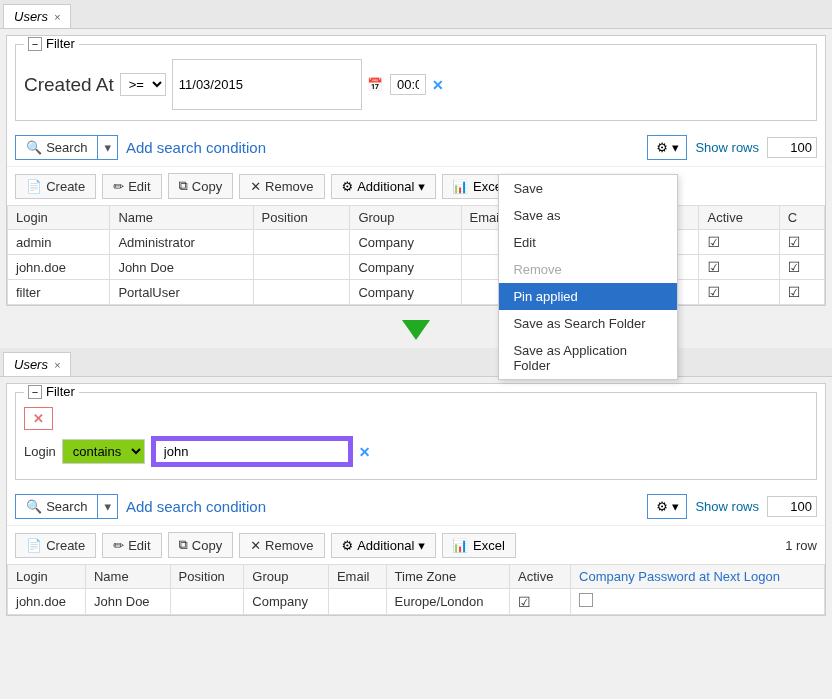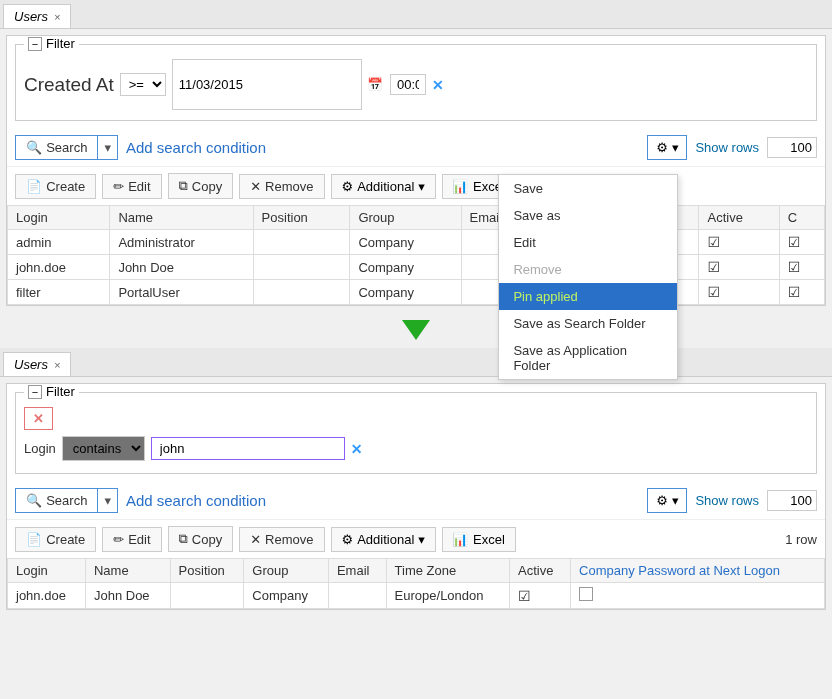--- a/index.html
+++ b/index.html
@@ -45,32 +45,32 @@
 
     .data-table { width: 100%; border-collapse: collapse; }
     .data-table th { background: #f5f5f5; border: 1px solid #ddd; padding: 4px 8px; text-align: left; font-weight: normal; color: #333; white-space: nowrap; }
     .data-table td { border: 1px solid #ddd; padding: 4px 8px; color: #333; }
     .checkmark { color: #333; font-size: 14px; }
     .checkbox-empty { width: 14px; height: 14px; border: 1px solid #999; display: inline-block; }
 
     
     .dropdown-menu { position: absolute; right: 8px; top: 38px; background: #fff; border: 1px solid #ccc; min-width: 180px; z-index: 100; box-shadow: 2px 2px 6px rgba(0,0,0,0.15); }
     .dropdown-item { padding: 6px 14px; cursor: pointer; color: #333; }
-    .dropdown-item.highlighted { background: #2970c8; color: #bef264; }
+    .dropdown-item.highlighted { background: #2970c8; color: #ffffff; }
     .dropdown-item.disabled { color: #aaa; cursor: default; }
 
     
     .arrow-container { display: flex; justify-content: center; padding: 8px 0; }
     .down-arrow { width: 0; height: 0; border-left: 14px solid transparent; border-right: 14px solid transparent; border-top: 20px solid #22aa22; }
 
     
     .condition-row { display: flex; align-items: center; gap: 6px; padding: 4px 0; }
     .field-label { color: #333; }
-    .op-dropdown { border: 1px solid #ccc; padding: 3px 6px; background: #737373; }
-    .value-input { border: 1px solid #8b5cf6; padding: 3px 8px; background: #fff; min-width: 160px; }
+    .op-dropdown { border: 1px solid #ccc; padding: 3px 6px; background: #84cc16; }
+    .value-input { border: 5px solid #8b5cf6; padding: 3px 8px; background: #fff; min-width: 160px; }
 
     .panel-top { position: relative; }
   </style>
 </head>
 <body>
 
 <div class="tab-bar">
   <div class="tab">
     <span>Users</span>
     <span class="close-icon">×</span>

